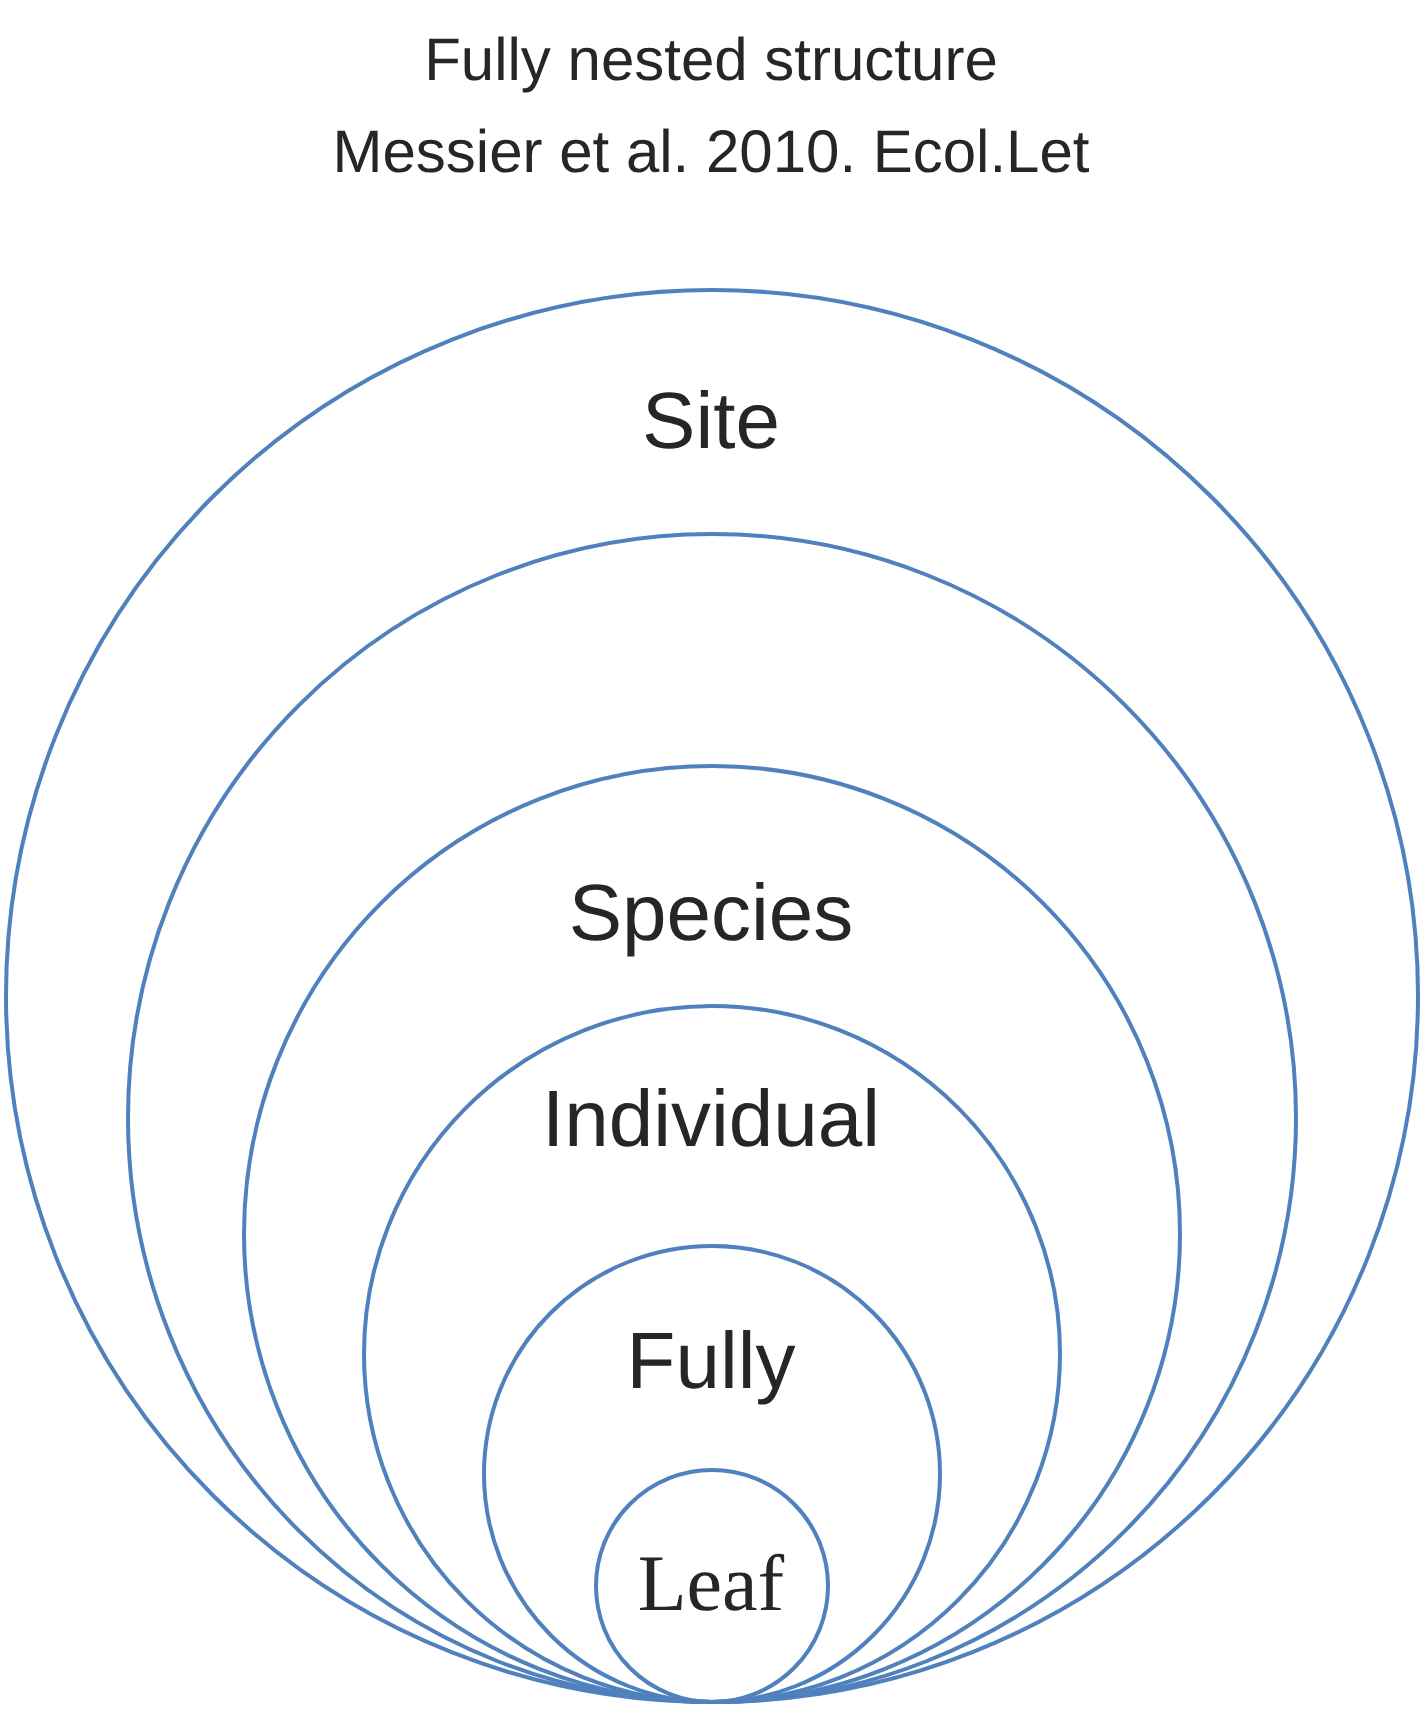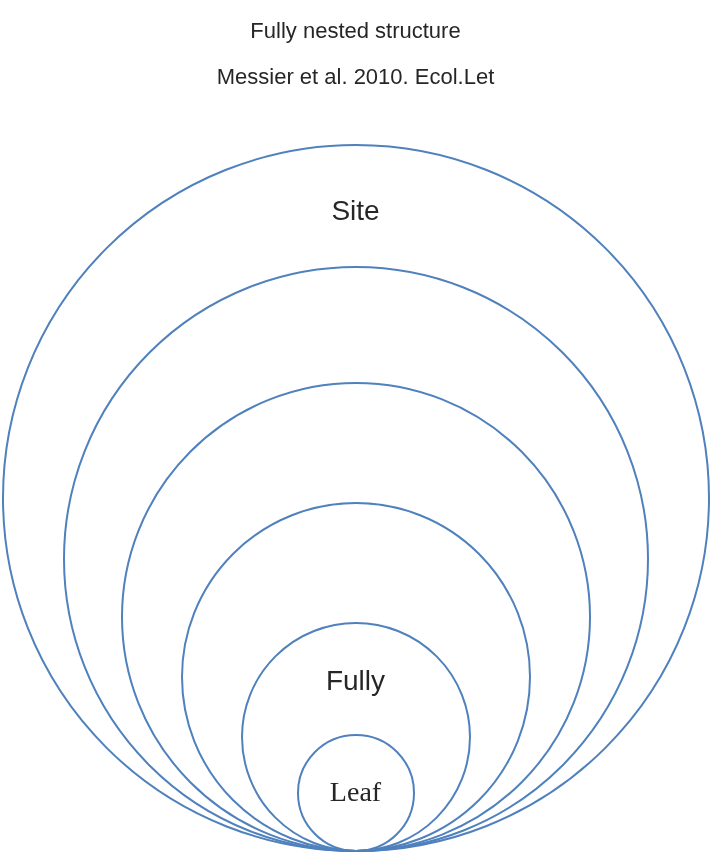--- a/index.html
+++ b/index.html
@@ -32,30 +32,30 @@
     fill:none;
     stroke:var(--accent);
     stroke-width:2;
   }
   .title{
     position:absolute;
     top:8px;
     left:0;
     width:100%;
     text-align:center;
-    font-size:22px;
+    font-size:30px;
     line-height:46px;
     color:var(--text);
   }
   .level-label{
     position:absolute;
     left:0;
     width:100%;
     text-align:center;
-    font-size:28px;
+    font-size:40px;
     line-height:40px;
     color:var(--text);
     white-space:nowrap;
   }
   .label-site{top:191px;}
   .label-plot{top:303px;}
   .label-species{top:437px;}
   .label-individual{top:540px;}
   .label-strata{top:661px;}
   .label-leaf{top:772px;font-family:Liberation Serif, serif;}
@@ -73,16 +73,18 @@
     <circle cx="356" cy="737" r="114"></circle>
     <circle cx="356" cy="793" r="58"></circle>
   </svg>
 
   <div class="title">
     <div>Fully nested structure</div>
     <div>Messier et al. 2010. Ecol.Let</div>
   </div>
 
   <div class="level-label label-site">Site</div>
+  <div class="level-label label-species">Species</div>
+  <div class="level-label label-individual">Individual</div>
   <div class="level-label label-strata">Fully</div>
   <div class="level-label label-leaf">Leaf</div>
 
 </div>
 
 </body></html>

